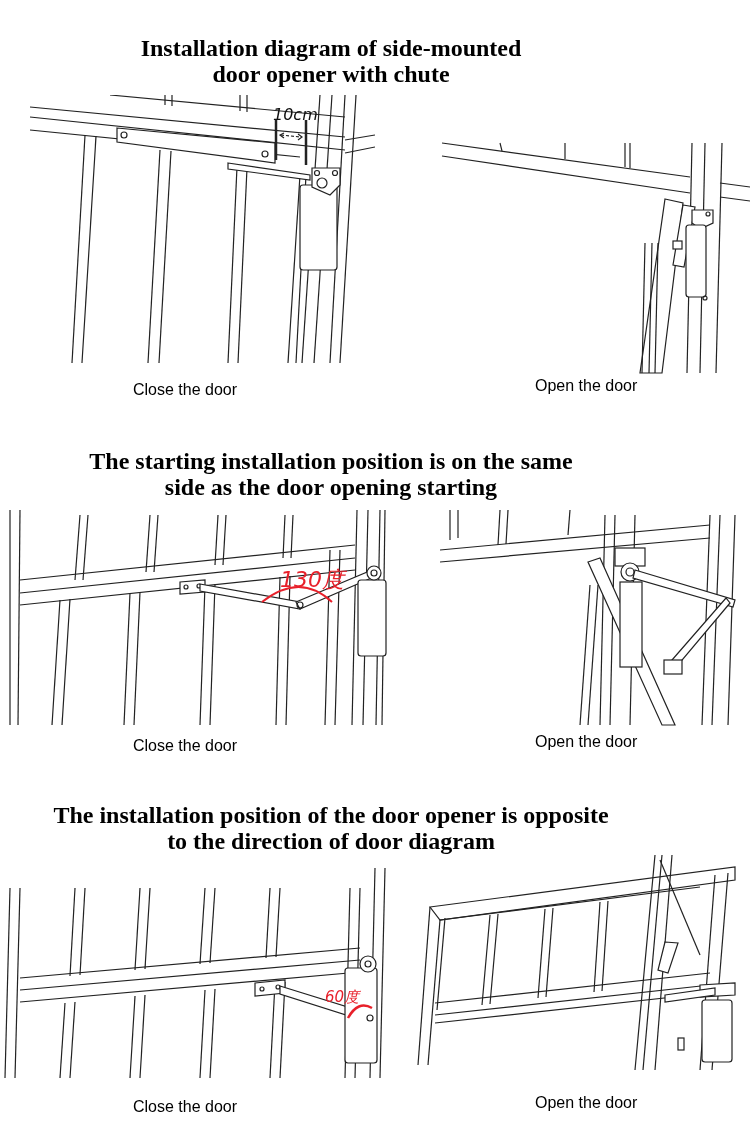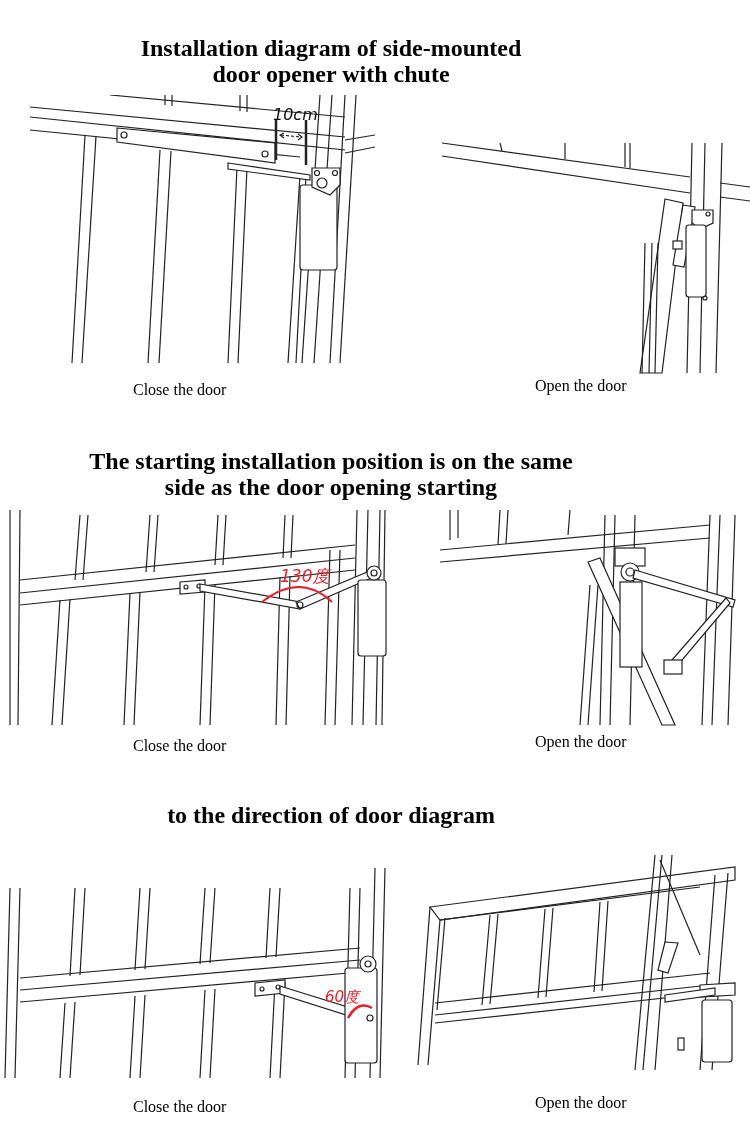--- a/index.html
+++ b/index.html
@@ -2,21 +2,21 @@
 <html><head>
 <meta charset="utf-8">
 <style>
   html,body{margin:0;padding:0;background:#ffffff;}
   body{width:750px;height:1139px;position:relative;overflow:hidden;font-family:"Liberation Serif","DejaVu Serif",serif;color:#000;}
   .title{position:absolute;left:0;width:662px;text-align:center;font-weight:bold;font-family:"Liberation Serif","DejaVu Serif",serif;line-height:26px;}
   .t1{top:35px;font-size:24px;}
   .t2{top:448px;font-size:24px;}
   .t3{top:802px;font-size:24px;}
   .title span{display:block;}
-  .caption{position:absolute;font-size:16px;font-family:Liberation Serif, serif;}
+  .caption{position:absolute;font-size:16px;font-family:Liberation Sans, sans-serif;}
   .panel{position:absolute;}
   .panel svg{display:block;}
   .ann{font-family:"DejaVu Sans","Liberation Sans",sans-serif;font-style:italic;}
 </style>
 </head>
 <body>
 
 <div class="title t1">
   <span>Installation diagram of side-mounted</span>
   <span>door opener with chute</span>
@@ -144,21 +144,21 @@
     <polygon points="200,74 300,92 300,99 200,81" fill="#fff"></polygon>
     <polygon points="296,92 372,60 376,66 300,99" fill="#fff"></polygon>
     <circle cx="300" cy="95" r="3"></circle>
 
     <rect x="358" y="70" width="28" height="76" rx="3" fill="#fff"></rect>
     <circle cx="374" cy="63" r="7" fill="#fff"></circle>
       <circle cx="374" cy="63" r="3"></circle>
 
     <path d="M262,92 Q300,62 332,92" stroke="#e8202a" stroke-width="2" fill="none"></path>
   </svg>
-  <div class="ann" style="position:absolute;left:280px;top:55px;font-size:17px;color:#e8202a;">130度</div>
+  <div class="ann" style="position:absolute;left:280px;top:55px;font-size:22px;color:#e8202a;">130度</div>
 </div>
 <div class="caption" style="left:133px;top:737px;">Close the door</div>
 
 <div class="panel" style="left:440px;top:510px;">
   <svg width="310" height="220" viewBox="0 0 310 220" stroke="#222" fill="none" stroke-width="1.2">
     <line x1="10" y1="0" x2="10" y2="30"></line>
       <line x1="18" y1="0" x2="18" y2="28"></line>
     <line x1="0" y1="40" x2="270" y2="15"></line>
       <line x1="0" y1="52" x2="270" y2="28"></line>
     <line x1="60" y1="0" x2="58" y2="35"></line>
@@ -180,20 +180,21 @@
       <circle cx="190" cy="62" r="4"></circle>
     <rect x="180" y="72" width="22" height="85" fill="#fff"></rect>
     <polygon points="195,60 295,90 293,97 193,68" fill="#fff"></polygon>
     <polygon points="290,93 238,155 232,150 286,88" fill="#fff"></polygon>
     <rect x="224" y="150" width="18" height="14" fill="#fff"></rect>
   </svg>
 </div>
 <div class="caption" style="left:535px;top:733px;">Open the door</div>
 
 <div class="title t3">
+  <span>The installation position of the door opener is opposite</span>
   <span>to the direction of door diagram</span>
 </div>
 
 <div class="panel" style="left:0;top:868px;">
   <svg width="400" height="215" viewBox="0 0 400 215" stroke="#222" fill="none" stroke-width="1.2">
     <line x1="10" y1="20" x2="5" y2="210"></line>
       <line x1="20" y1="20" x2="15" y2="210"></line>
     <line x1="20" y1="110" x2="360" y2="80"></line>
       <line x1="20" y1="122" x2="360" y2="92"></line>
     <line x1="20" y1="134" x2="360" y2="104"></line>

